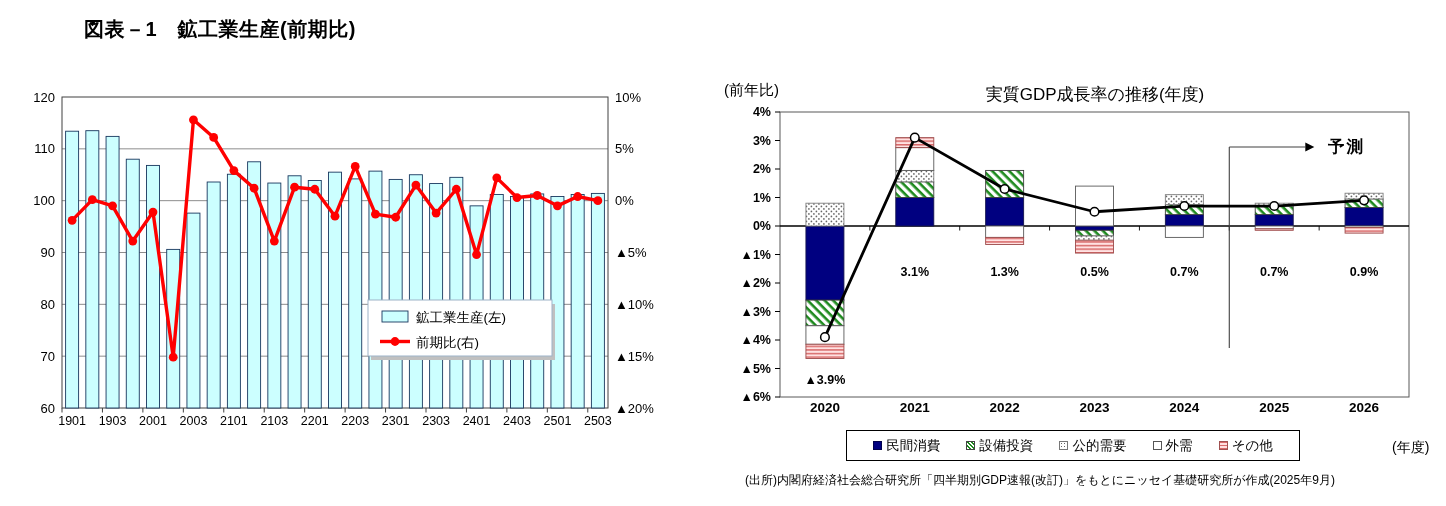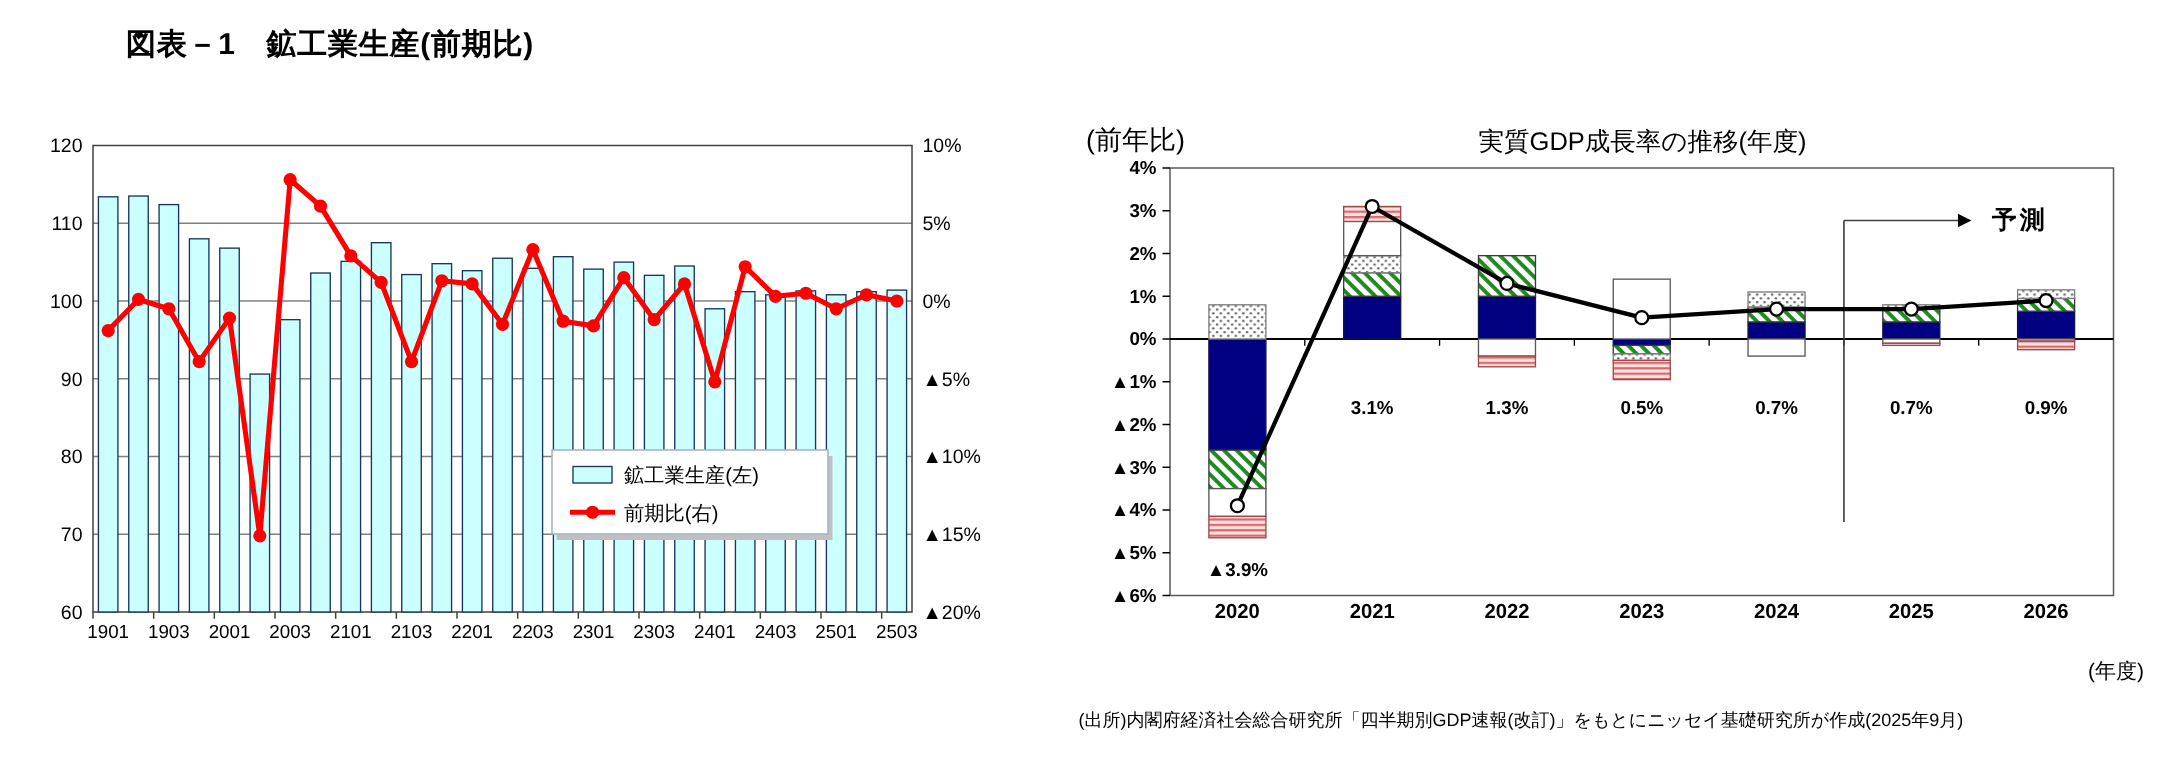--- a/index.html
+++ b/index.html
@@ -2,21 +2,21 @@
 <html><head>
 <meta charset="utf-8">
 <style>
   html,body{margin:0;padding:0;background:#fff;}
   #app{position:relative;width:1446px;height:506px;background:#ffffff;overflow:hidden;
        font-family:"Liberation Sans","DejaVu Sans",sans-serif;color:#000;}
   #charts{position:absolute;left:0;top:0;}
   .abs{position:absolute;white-space:nowrap;}
   .big-title{font-size:20px;font-weight:bold;letter-spacing:0.5px;}
   .inner-title{font-size:17px;text-align:center;width:630px;}
-  .unit-label{font-size:18px;}
+  .unit-label{font-size:15px;}
   .forecast{font-size:16.5px;font-weight:bold;letter-spacing:2px;}
   .source1{font-size:13.5px;}
   .source2{font-size:12px;}
   .legend2{display:flex;align-items:center;justify-content:space-evenly;
            border:1.2px solid #000;background:#fff;font-size:13.5px;}
   .legend2 .item{display:flex;align-items:center;gap:4px;}
   .sw{width:9px;height:9px;display:inline-block;box-sizing:border-box;}
   .sw-navy{background:#000080;border:1px solid #00004d;}
   .sw-hatch{background:repeating-linear-gradient(45deg,#fff 0 1.5px,#1e8a1e 1.5px 3px);border:1px solid #444;}
   .sw-dots{background:#fff;background-image:radial-gradient(#666 0.8px,transparent 0.95px);background-size:3px 3px;border:1px solid #777;}
@@ -255,18 +255,40 @@
 
   <div class="abs big-title" style="left:84px;top:16px;">図表－1　鉱工業生産(前期比)</div>
 
 
   <div class="abs unit-label" style="left:724px;top:81px;">(前年比)</div>
 
   <div class="abs inner-title" style="left:780px;top:83px;">実質GDP成長率の推移(年度)</div>
 
   <div class="abs forecast" style="left:1328px;top:136px;">予測</div>
 
+  <div class="abs legend2" style="left:846px;top:430px;width:452px;height:29px;">
+    <span class="item">
+      <span class="sw sw-navy"></span>
+      <span>民間消費</span>
+    </span>
+    <span class="item">
+      <span class="sw sw-hatch"></span>
+      <span>設備投資</span>
+    </span>
+    <span class="item">
+      <span class="sw sw-dots"></span>
+      <span>公的需要</span>
+    </span>
+    <span class="item">
+      <span class="sw sw-white"></span>
+      <span>外需</span>
+    </span>
+    <span class="item">
+      <span class="sw sw-stripes"></span>
+      <span>その他</span>
+    </span>
+  </div>
 
   <div class="abs" style="left:1392px;top:439px;font-size:14px;">(年度)</div>
 
 
-  <div class="abs source2" style="left:719px;top:472px;">(出所)内閣府経済社会総合研究所「四半期別GDP速報(改訂)」をもとにニッセイ基礎研究所が作成(2025年9月)</div>
+  <div class="abs source2" style="left:745px;top:472px;">(出所)内閣府経済社会総合研究所「四半期別GDP速報(改訂)」をもとにニッセイ基礎研究所が作成(2025年9月)</div>
 </div>
 
 </body></html>

